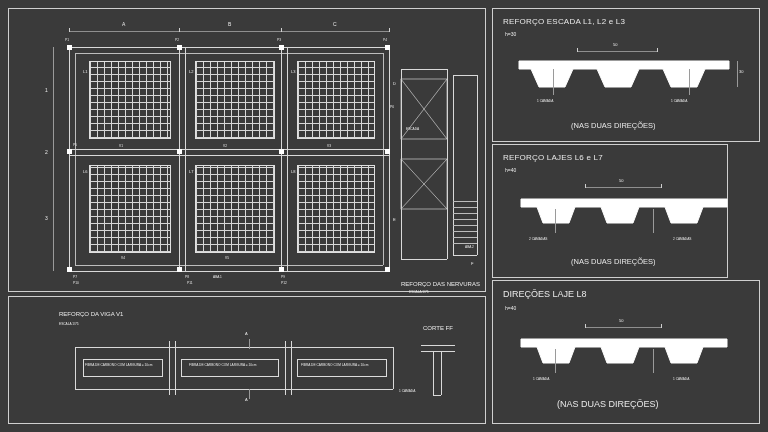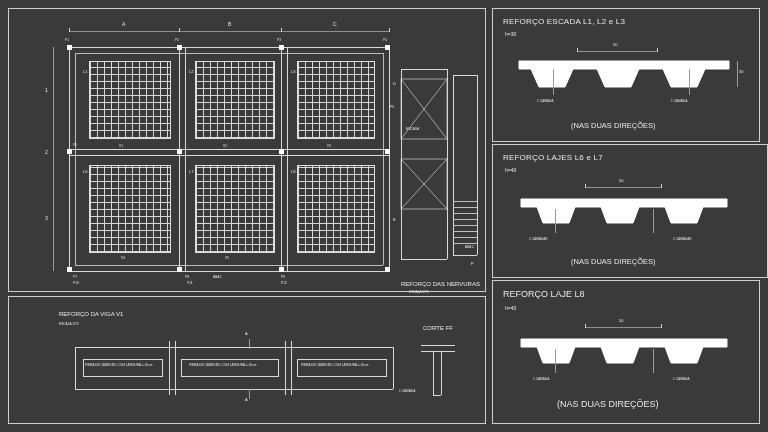--- a/index.html
+++ b/index.html
@@ -225,21 +225,21 @@
     <div class="lbl t4" style="left:246px;top:60px;">30</div>
 
     <div class="ln vln dim" style="left:60px;top:60px;height:26px;"></div>
     <div class="ln vln dim" style="left:196px;top:60px;height:26px;"></div>
     <div class="lbl t3" style="left:44px;top:90px;">1 CAMADA</div>
     <div class="lbl t3" style="left:178px;top:90px;">1 CAMADA</div>
 
     <div class="lbl paren" style="left:78px;top:112px;">(NAS DUAS DIREÇÕES)</div>
   </div>
 
-  <div class="panel" style="left:492px;top:144px;width:276px;height:134px;">
+  <div class="panel" style="left:492px;top:144px;width:236px;height:134px;">
     <div class="lbl sec-title" style="left:10px;top:8px;">REFORÇO LAJES L6 e L7</div>
     <div class="lbl t5" style="left:12px;top:22px;">h=40</div>
 
     <div class="dimline" style="left:92px;top:42px;width:76px;"></div>
     <div class="tick" style="left:92px;top:39px;"></div>
     <div class="tick" style="left:168px;top:39px;"></div>
     <div class="lbl t4" style="left:126px;top:33px;">50</div>
 
     <svg style="position:absolute;left:28px;top:54px;" width="206" height="32">
       <path d="M0,0 L206,0 L206,8 L182,8 L176,24 L150,24 L144,8 L118,8 L112,24 L86,24 L80,8 L54,8 L48,24 L22,24 L16,8 L0,8 Z" fill="#ffffff" stroke="#ffffff" stroke-width="1"></path>
@@ -247,21 +247,21 @@
 
     <div class="ln vln dim" style="left:62px;top:64px;height:24px;"></div>
     <div class="ln vln dim" style="left:160px;top:64px;height:24px;"></div>
     <div class="lbl t3" style="left:36px;top:92px;">2 CAMADAS</div>
     <div class="lbl t3" style="left:180px;top:92px;">2 CAMADAS</div>
 
     <div class="lbl paren" style="left:78px;top:112px;">(NAS DUAS DIREÇÕES)</div>
   </div>
 
   <div class="panel" style="left:492px;top:280px;width:268px;height:144px;">
-    <div class="lbl t9" style="left:10px;top:8px;">REFORÇO LAJE L8</div>
+    <div class="lbl t9" style="left:10px;top:8px;">DIREÇÕES LAJE L8</div>
     <div class="lbl t5" style="left:12px;top:24px;">h=40</div>
 
     <div class="dimline" style="left:92px;top:46px;width:76px;"></div>
     <div class="tick" style="left:92px;top:43px;"></div>
     <div class="tick" style="left:168px;top:43px;"></div>
     <div class="lbl t4" style="left:126px;top:37px;">50</div>
 
     <svg style="position:absolute;left:28px;top:58px;" width="206" height="32">
       <path d="M0,0 L206,0 L206,8 L182,8 L176,24 L150,24 L144,8 L118,8 L112,24 L86,24 L80,8 L54,8 L48,24 L22,24 L16,8 L0,8 Z" fill="#ffffff" stroke="#ffffff" stroke-width="1"></path>
     </svg>

